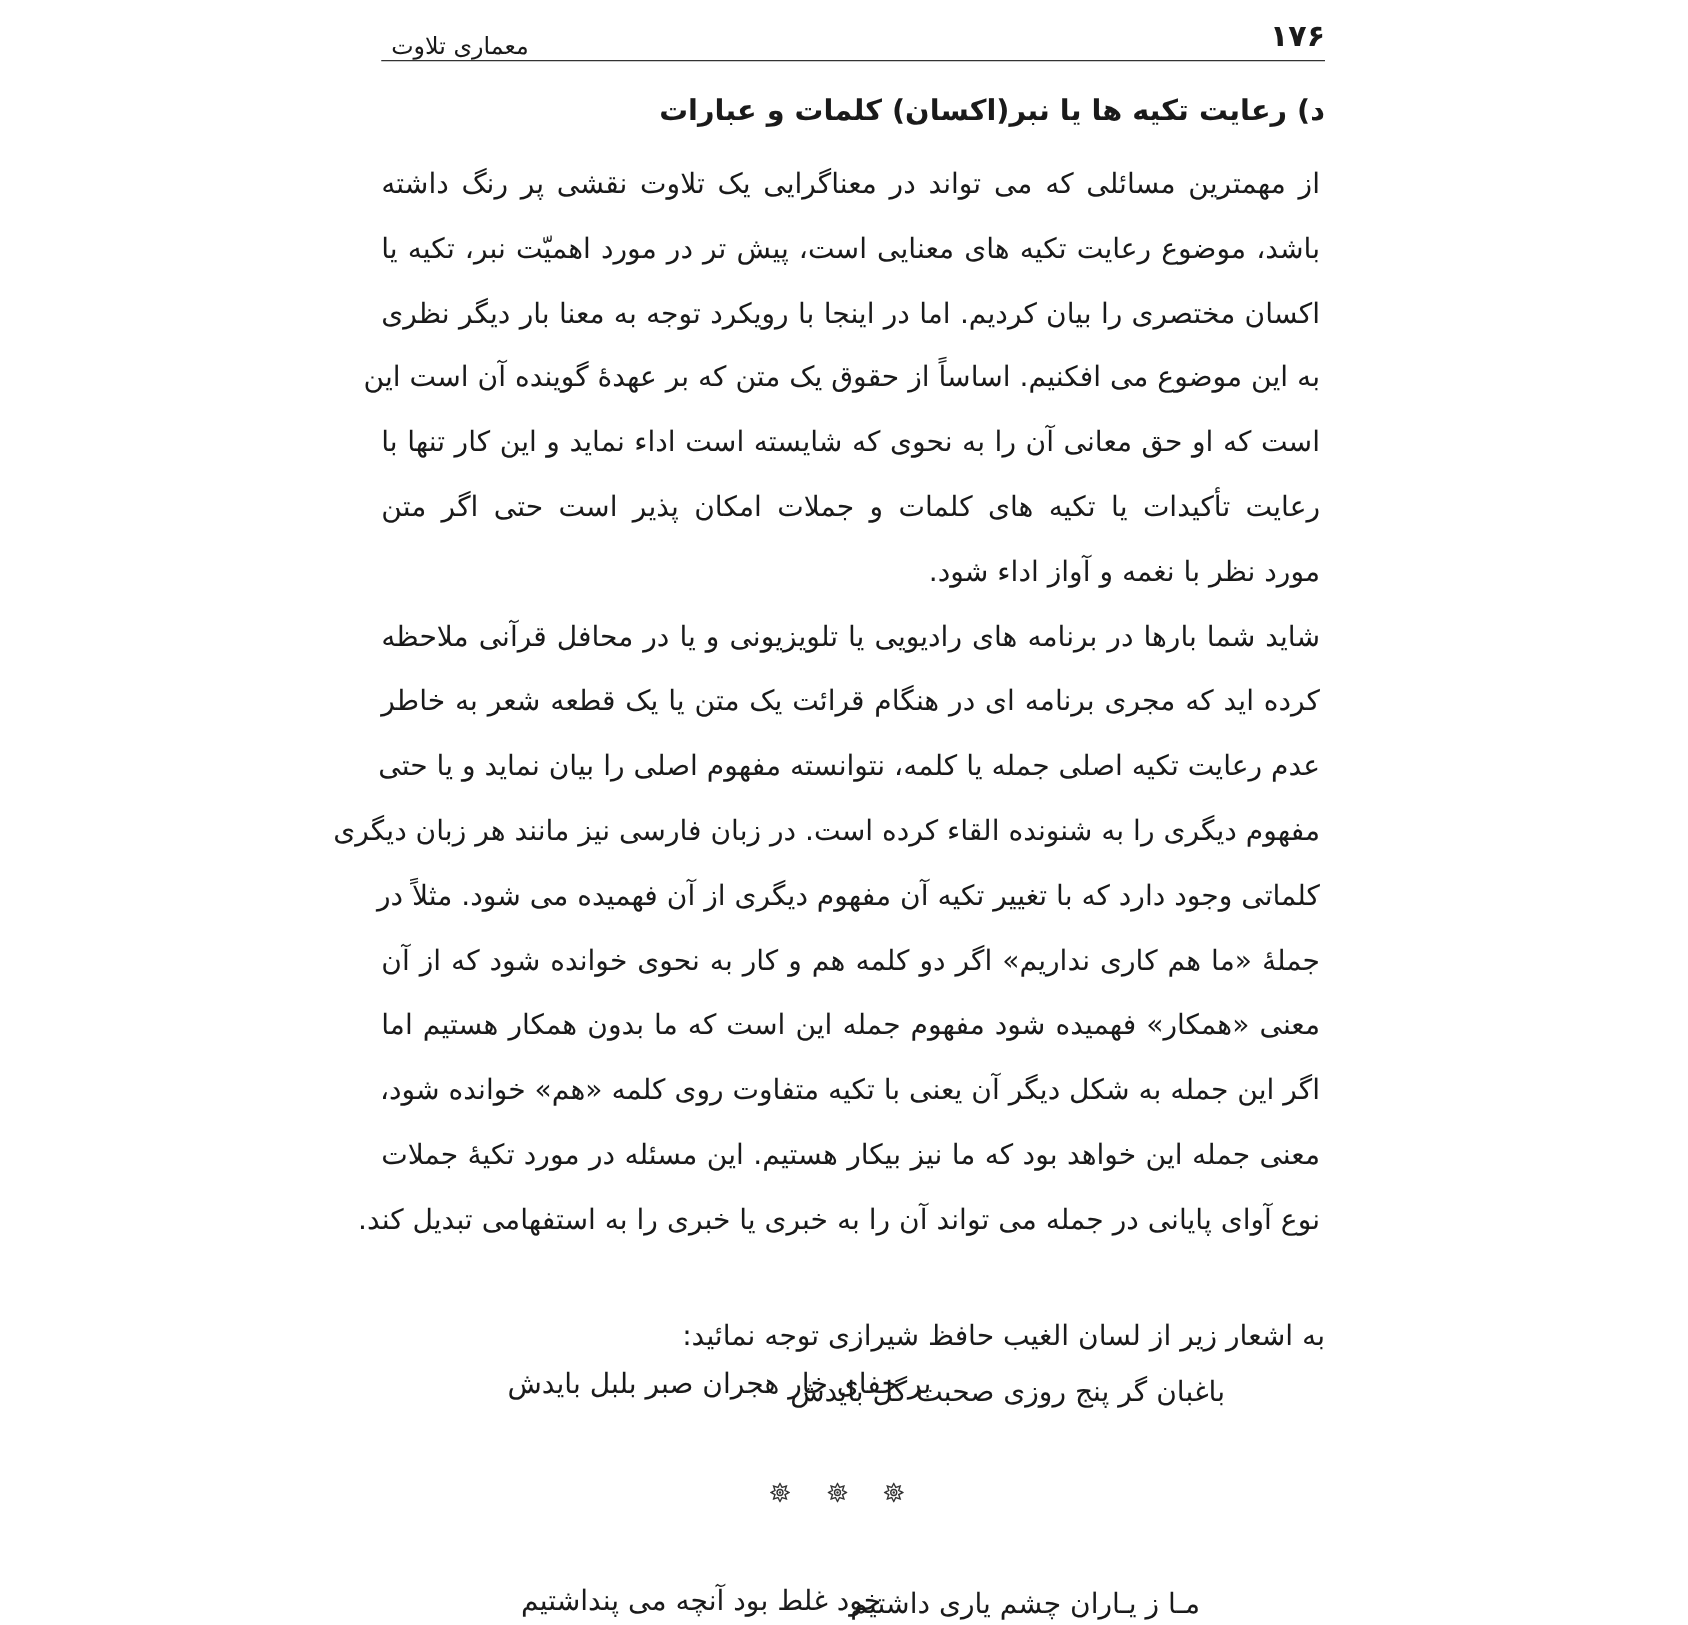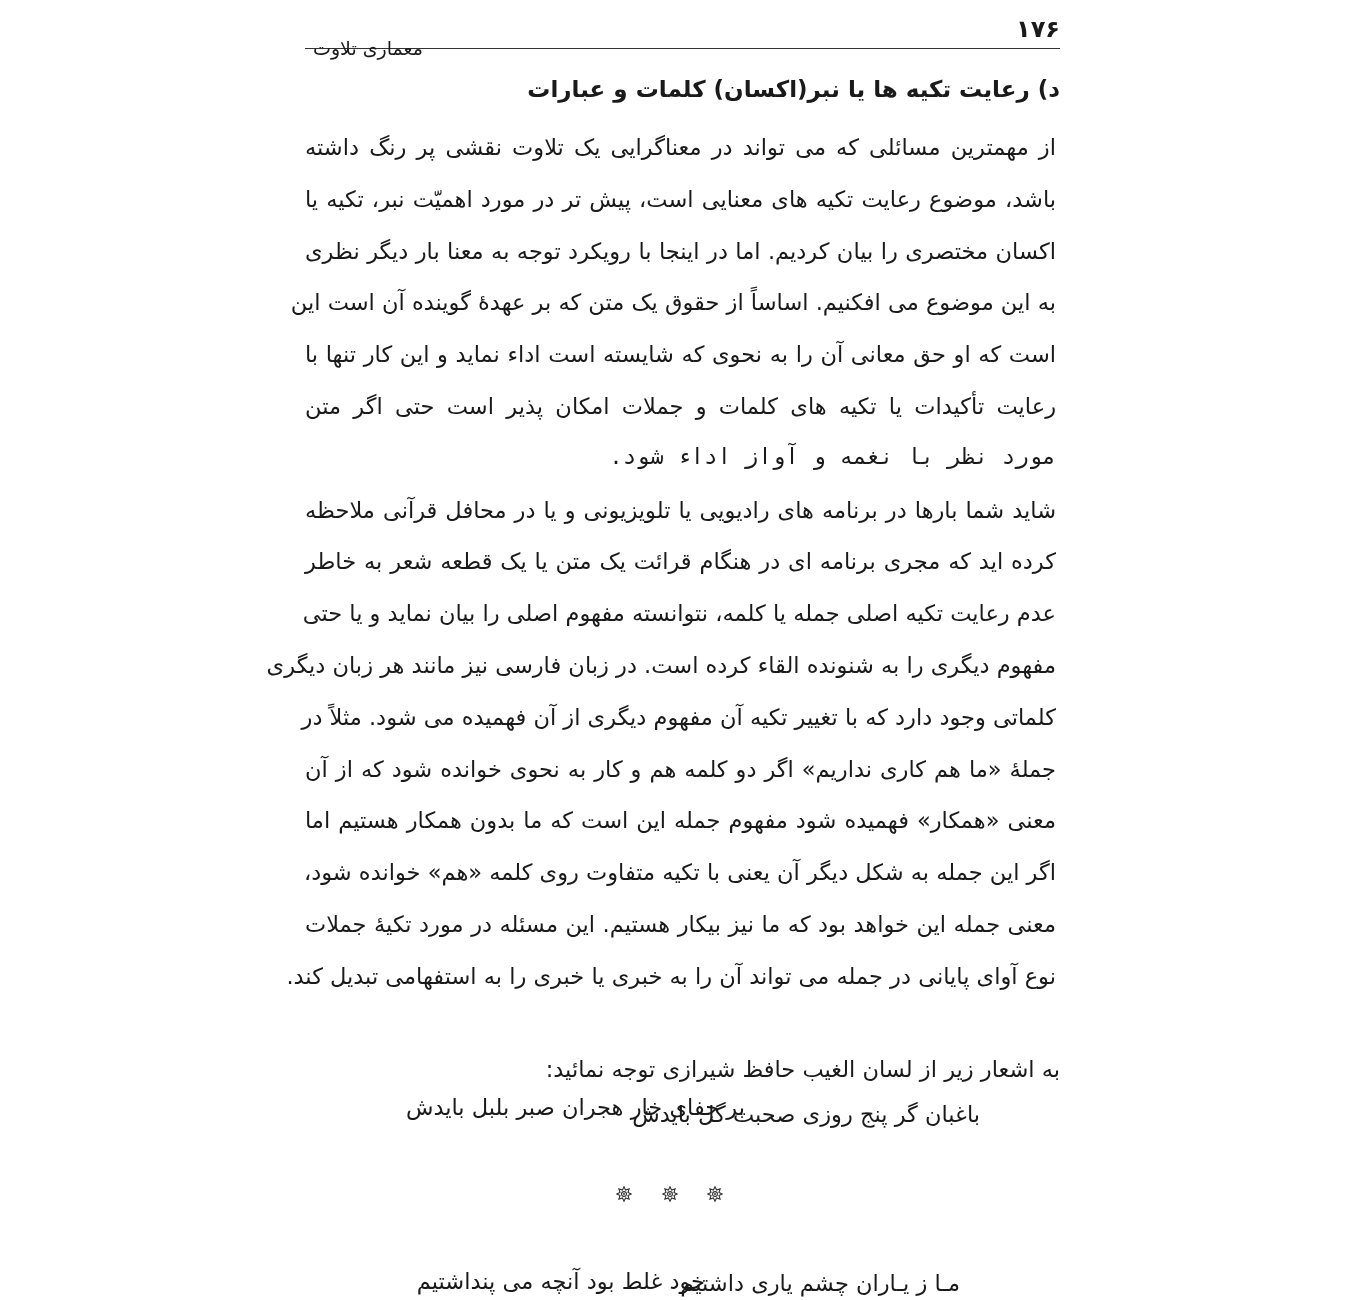--- a/index.html
+++ b/index.html
@@ -34,21 +34,21 @@
       position: absolute;
       right: 0;
       top: 0;
       font-size: 24px;
       font-weight: bold;
       line-height: 30px;
     }
     .book-title {
       position: absolute;
       left: 8px;
-      top: 20px;
+      top: 9px;
       font-size: 19px;
       line-height: 28px;
       text-align: right;
     }
     .section-heading {
       position: absolute;
       top: 72px;
       right: 0;
       font-size: 23px;
       font-weight: bold;
@@ -71,21 +71,20 @@
     }
     .line {
       display: block;
       white-space: nowrap;
       text-align: justify;
       text-align-last: justify;
       height: 51.8px;
     }
     .line.last {
       text-align-last: right;
-      font-family: Liberation Mono, monospace;
     }
     .intro-line {
       position: absolute;
       top: 1052px;
       right: 0;
       font-size: 22.5px;
       line-height: 34px;
       white-space: nowrap;
     }
     .verse {

